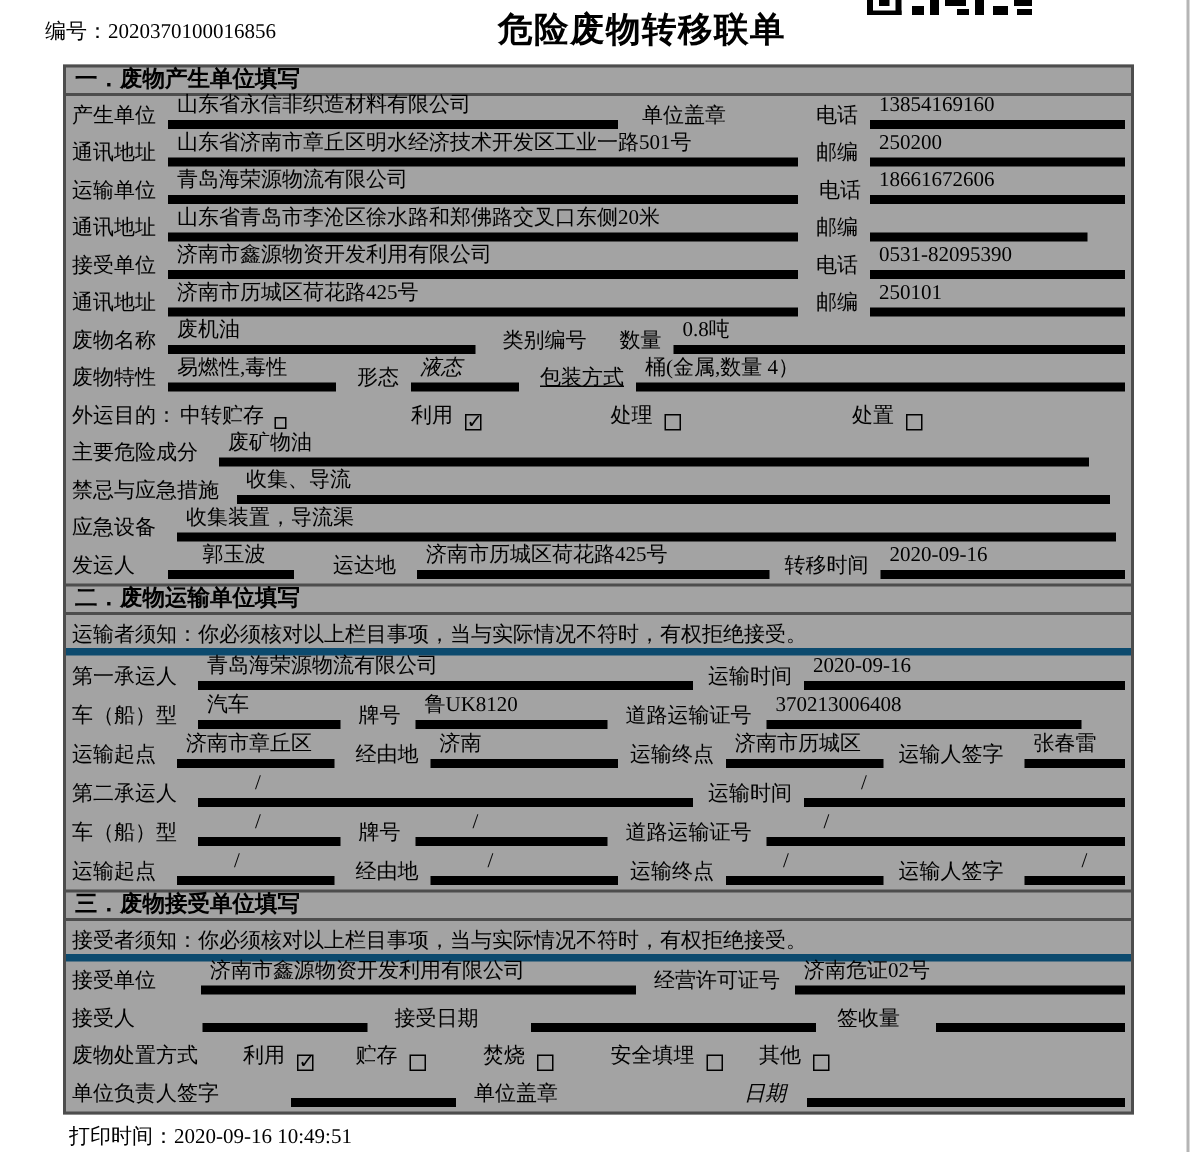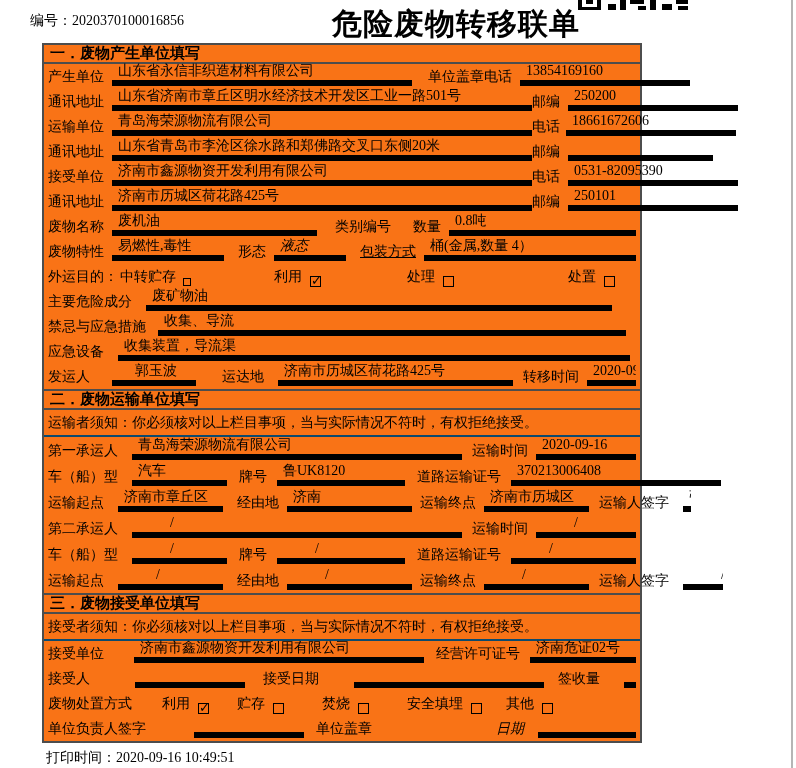--- a/index.html
+++ b/index.html
@@ -1,31 +1,31 @@
 <!DOCTYPE html>
 <html><head>
 <meta charset="utf-8">
 <style>
   * { box-sizing: border-box; margin: 0; padding: 0; }
   html,body { width:796px; height:768px; background:#ffffff; overflow:hidden; }
   body { font-family:"Liberation Serif","DejaVu Serif",serif; font-size:14px; color:#000; position:relative; }
 
   .serial { position:absolute; left:30px; top:12px; white-space:nowrap; }
-  .doc-title { position:absolute; left:332px; top:4px; font-size:30px; font-weight:bold; letter-spacing:1px; white-space:nowrap; }
+  .doc-title { position:absolute; left:332px; top:4px; font-size:23px; font-weight:bold; letter-spacing:1px; white-space:nowrap; }
   .qr-frag { position:absolute; left:578px; top:0; }
   .right-edge { position:absolute; left:791px; top:0; width:2px; height:768px; background:#b5b5b5; }
 
-  .form { position:absolute; left:42px; top:43px; width:600px; border:2px solid #4d4d4d; background:#f97316; }
+  .form { position:absolute; left:42px; top:43px; width:714px; border:2px solid #4d4d4d; background:#a3a3a3; }
 
   .sec-h { height:21px; line-height:17px; border-top:2px solid #4d4d4d; border-bottom:2px solid #4d4d4d; font-weight:bold; font-size:15px; padding:0 6px; }
   .sec-h.first { border-top:none; height:19px; }
 
   .row { display:flex; align-items:flex-end; height:25px; padding:0 4px 3px 4px; }
   .row26 { height:26px; }
-  .notice-row { height:27px; border-bottom:2px solid #0c4a6e; padding:4px 4px 12px 4px; }
+  .notice-row { height:27px; border-bottom:5px solid #0c4a6e; padding:4px 4px 12px 4px; }
 
   .lbl { white-space:nowrap; flex-shrink:0; }
   .u { border-bottom:6px solid #000000; white-space:nowrap; overflow:hidden; flex-shrink:0; padding:0 2px 0 6px; line-height:18px; min-height:18px; }
   .ug { flex:1 1 auto; }
   .sl { padding-left:38px; }
 
   .cb { display:inline-block; width:11px; height:11px; border:1px solid #000; margin-left:8px; position:relative; top:1px; flex-shrink:0; }
   .cb.small { width:8px; height:8px; top:0; margin-left:7px; }
   .cb.checked::before { content:"✓"; position:absolute; left:0; top:-4px; font-size:13px; }
 

